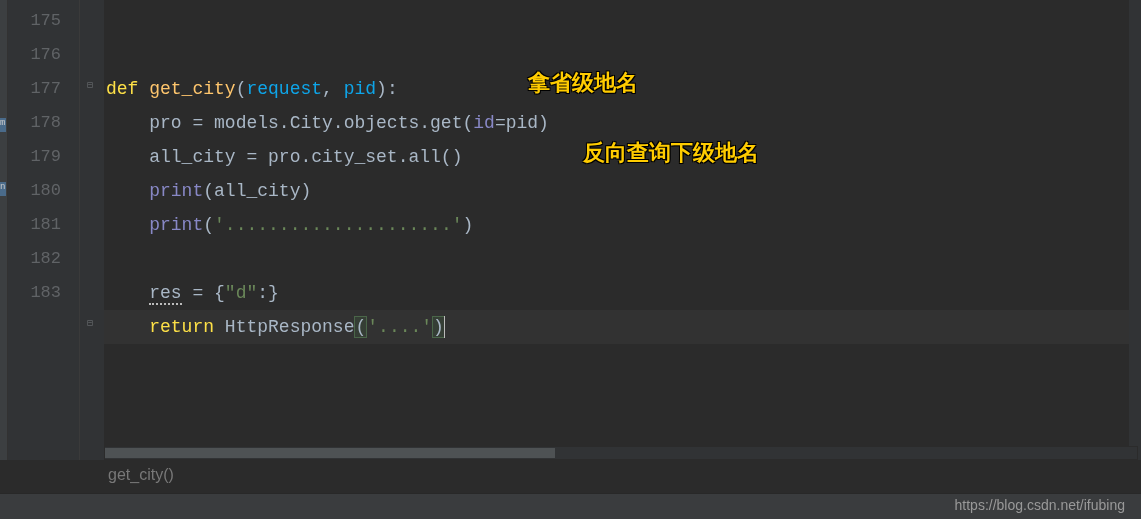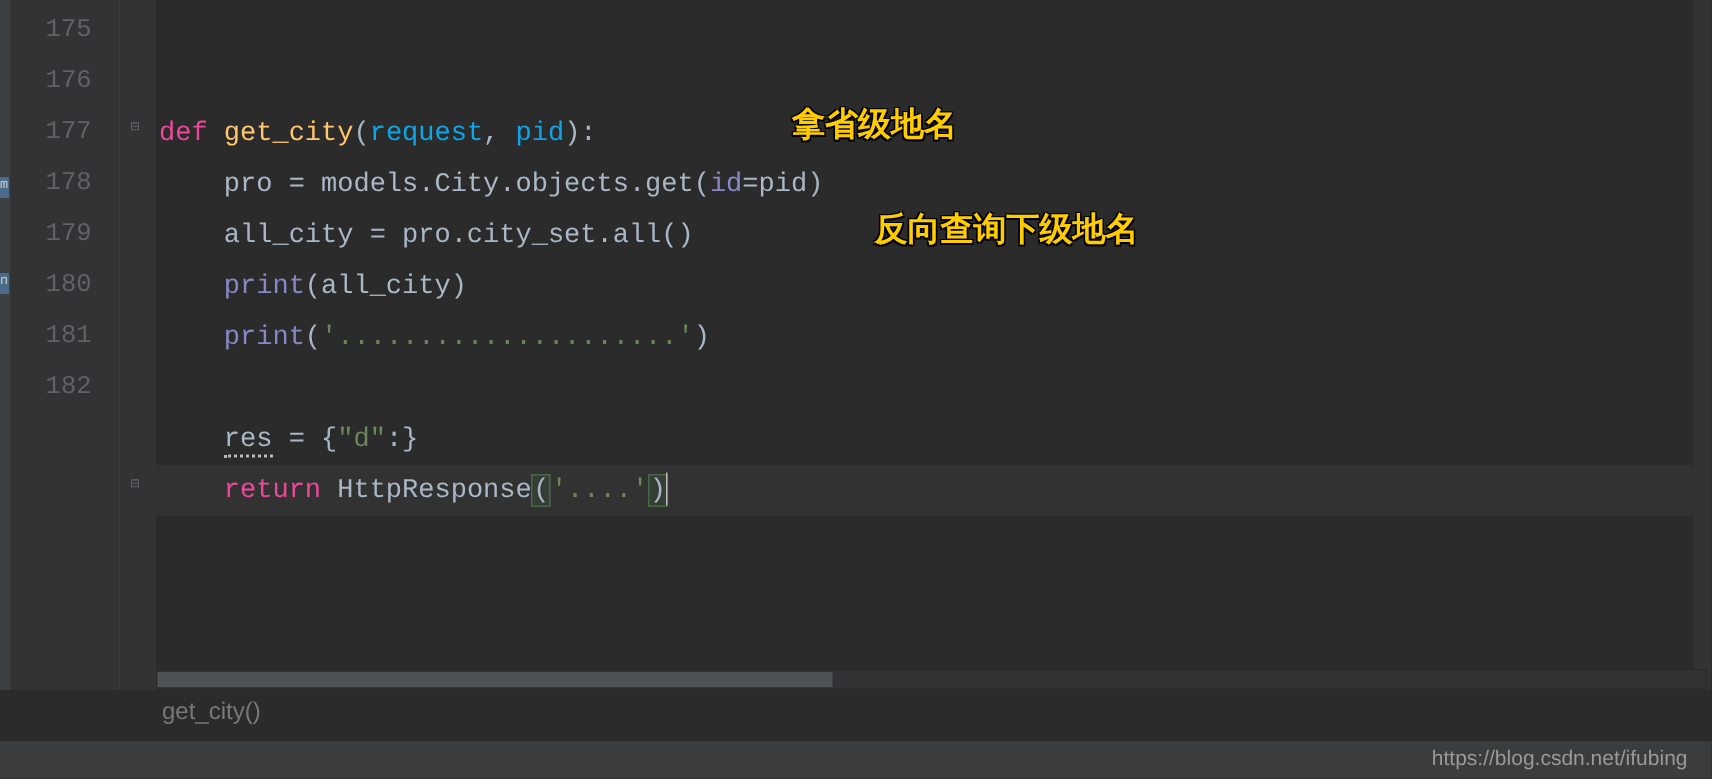--- a/index.html
+++ b/index.html
@@ -80,21 +80,21 @@
       line-height: 34px;
       white-space: pre;
       font-size: 18px;
       color: #a9b7c6;
       padding-left: 2px;
       position: relative;
     }
     .code-line.current {
       background: #323232;
     }
-    .kw { color: #ec4899; margin-top: 40px; }
+    .kw { color: #fde047; margin-top: 40px; }
     .fn { color: #ffc66d; }
     .param { color: #0ea5e9; }
     .builtin { color: #8888c6; }
     .str { color: #6a8759; }
     .warn {
       border-bottom: 2px dotted #bbb;
     }
     .annotation {
       position: absolute;
       color: #ffcc00;
@@ -174,20 +174,21 @@
   </div>
   <div class="gutter">
     <div class="line-number">175</div>
     <div class="line-number">176</div>
     <div class="line-number">177</div>
     <div class="line-number">178</div>
     <div class="line-number">179</div>
     <div class="line-number">180</div>
     <div class="line-number">181</div>
     <div class="line-number">182</div>
+    <div class="line-number">183</div>
   </div>
   <div class="fold-area">
     <div class="fold-icon" style="top:80px;">⊟</div>
     <div class="fold-icon" style="top:318px;">⊟</div>
   </div>
   <div class="code-area">
     <div class="code-line"></div>
     <div class="code-line"></div>
     <div class="code-line"><span class="kw">def</span> <span class="fn">get_city</span><span>(</span><span class="param">request</span><span>, </span><span class="param">pid</span><span>):</span></div>
     <div class="code-line">    <span>pro = models.City.objects.get(</span><span class="builtin">id</span><span>=pid)</span></div>

